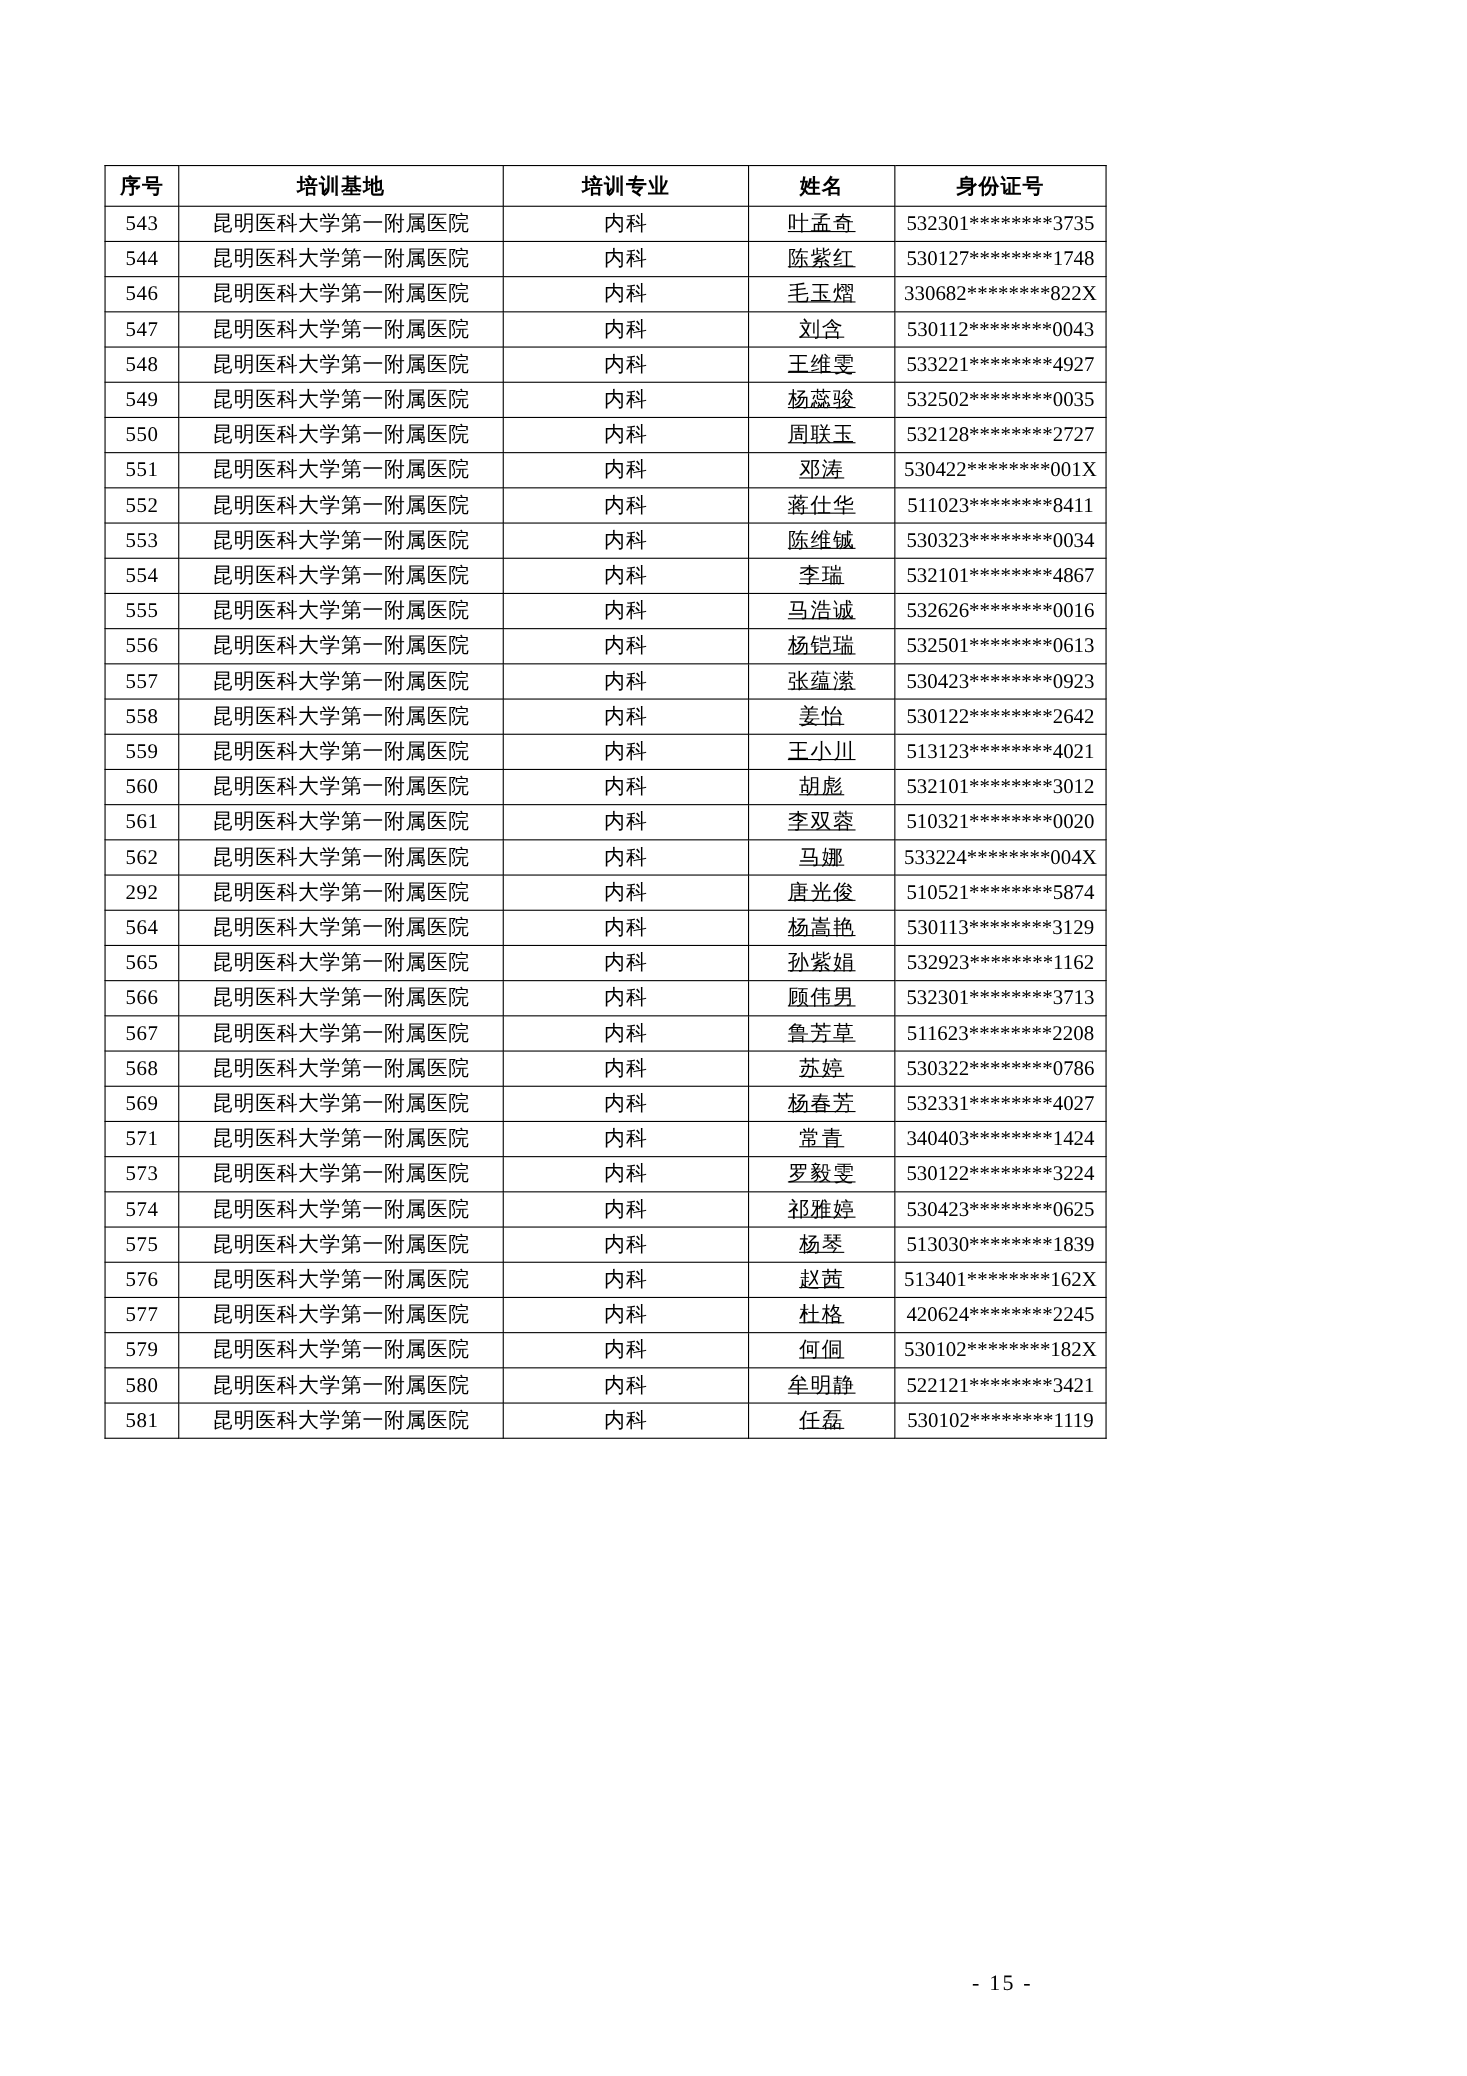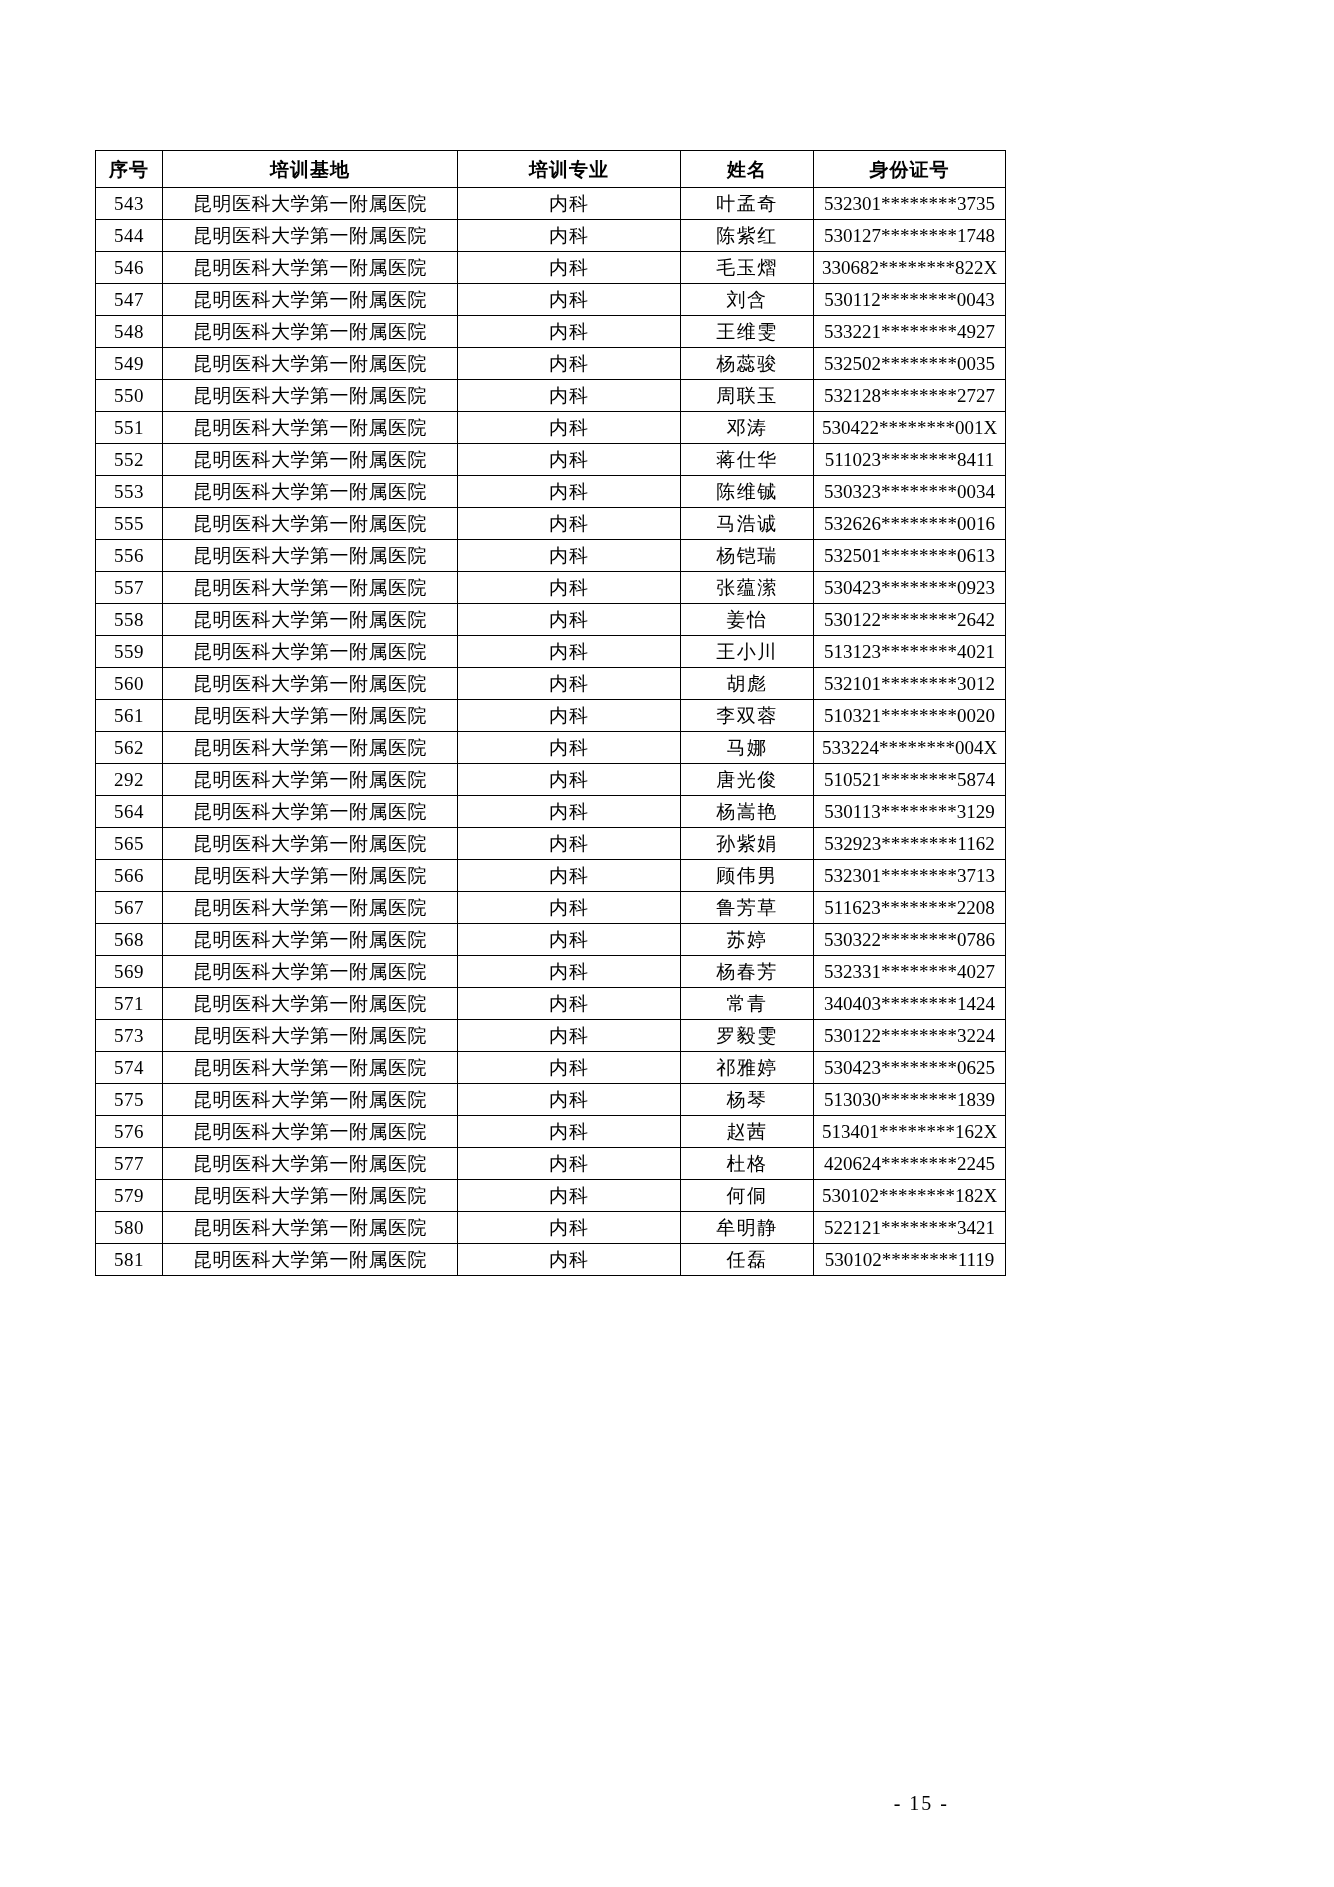--- a/index.html
+++ b/index.html
@@ -52,27 +52,27 @@
   }
   col.c-index  { width: 67px; }
   col.c-base   { width: 295px; }
   col.c-major  { width: 223px; }
   col.c-name   { width: 133px; }
   col.c-id     { width: 192px; }
 
   td.cell-index { font-size: 19px; letter-spacing: 0.5px; }
   td.cell-base  { font-size: 19px; letter-spacing: 0.5px; }
   td.cell-major { font-size: 19px; letter-spacing: 1px; }
-  td.cell-name  { font-size: 19px; letter-spacing: 1.5px; }
+  td.cell-name  { font-size: 19px; letter-spacing: 1.5px; text-decoration: underline; }
   td.cell-id    { font-size: 18px; letter-spacing: 0px; }
 
   .page-footer {
     position: absolute;
     left: 0;
-    right: 113px;
+    right: 123px;
     bottom: 72px;
     text-align: right;
     font-size: 20px;
     font-family: "Liberation Serif", "DejaVu Serif", serif;
     letter-spacing: 2px;
   }
 </style>
 </head>
 <body>
 
@@ -160,20 +160,27 @@
           <td class="cell-id">511023********8411</td>
         </tr>
         <tr>
           <td class="cell-index">553</td>
           <td class="cell-base">昆明医科大学第一附属医院</td>
           <td class="cell-major">内科</td>
           <td class="cell-name">陈维铖</td>
           <td class="cell-id">530323********0034</td>
         </tr>
         <tr>
+          <td class="cell-index">554</td>
+          <td class="cell-base">昆明医科大学第一附属医院</td>
+          <td class="cell-major">内科</td>
+          <td class="cell-name">李瑞</td>
+          <td class="cell-id">532101********4867</td>
+        </tr>
+        <tr>
           <td class="cell-index">555</td>
           <td class="cell-base">昆明医科大学第一附属医院</td>
           <td class="cell-major">内科</td>
           <td class="cell-name">马浩诚</td>
           <td class="cell-id">532626********0016</td>
         </tr>
         <tr>
           <td class="cell-index">556</td>
           <td class="cell-base">昆明医科大学第一附属医院</td>
           <td class="cell-major">内科</td>

